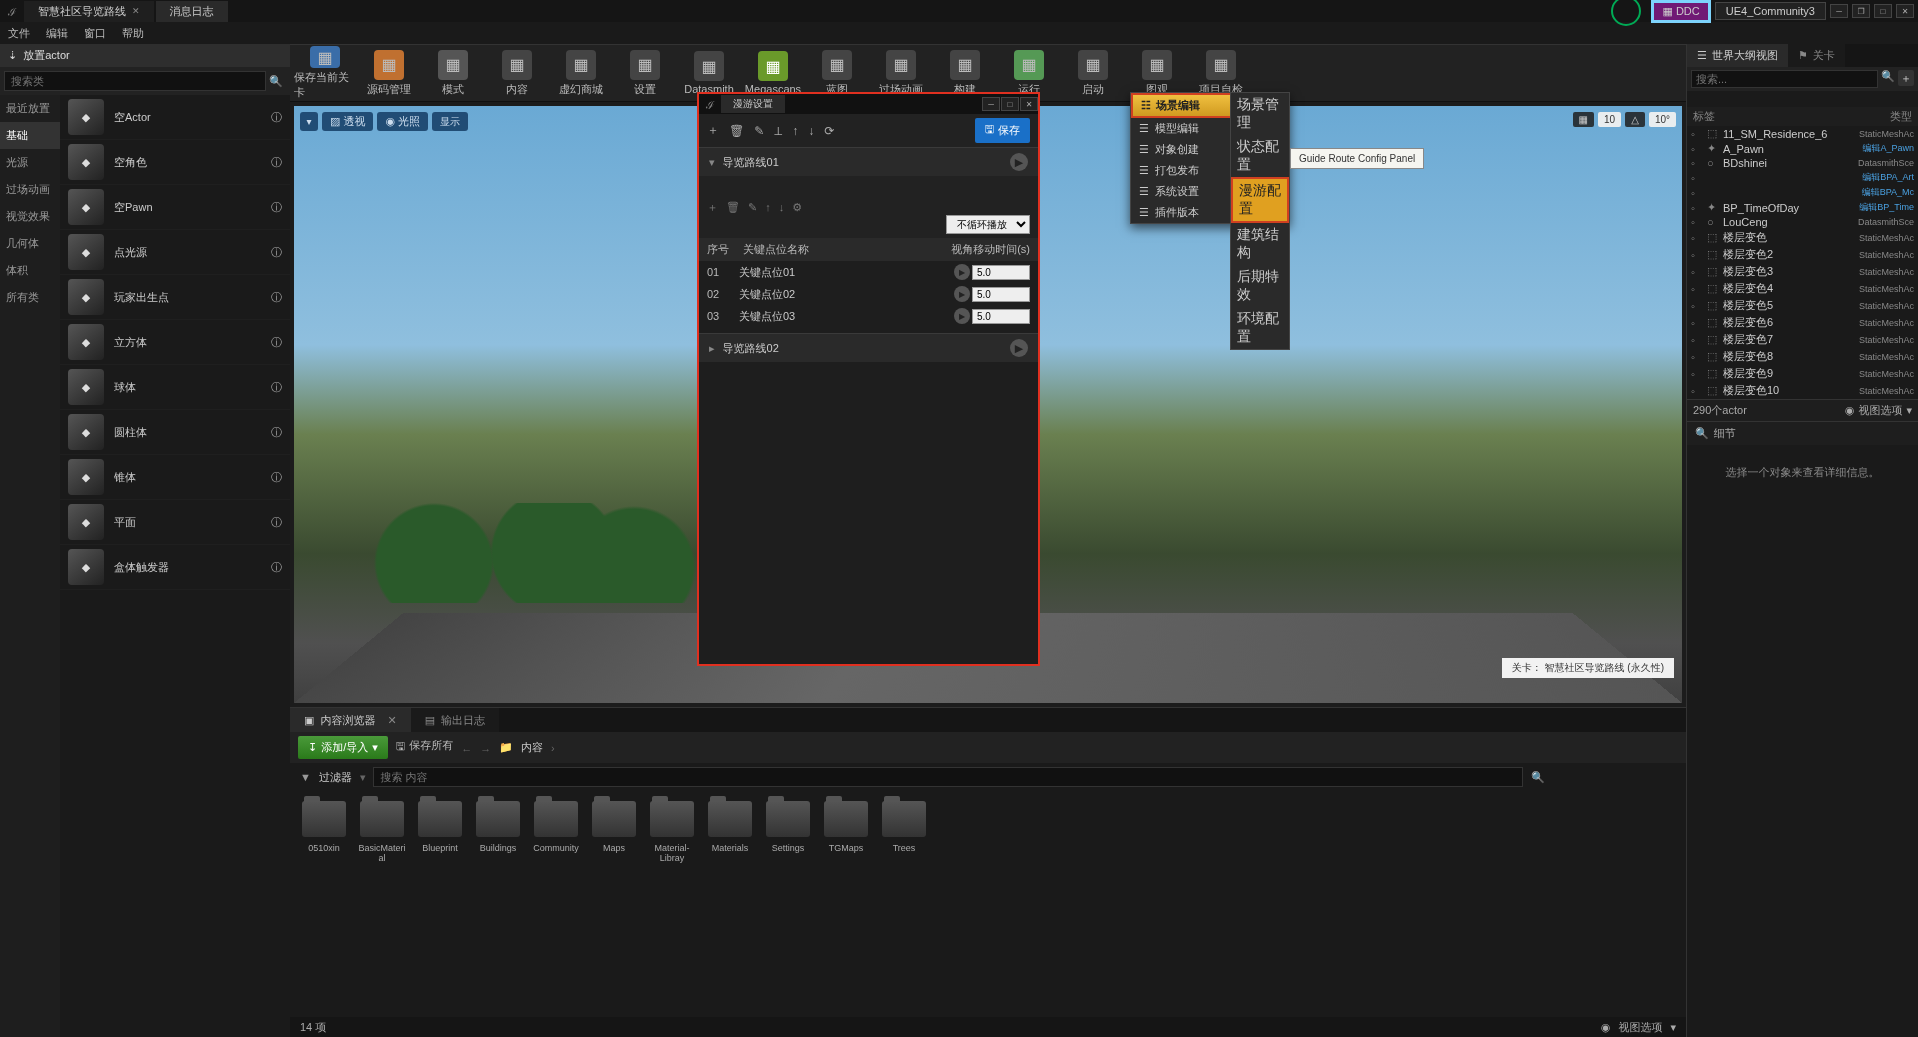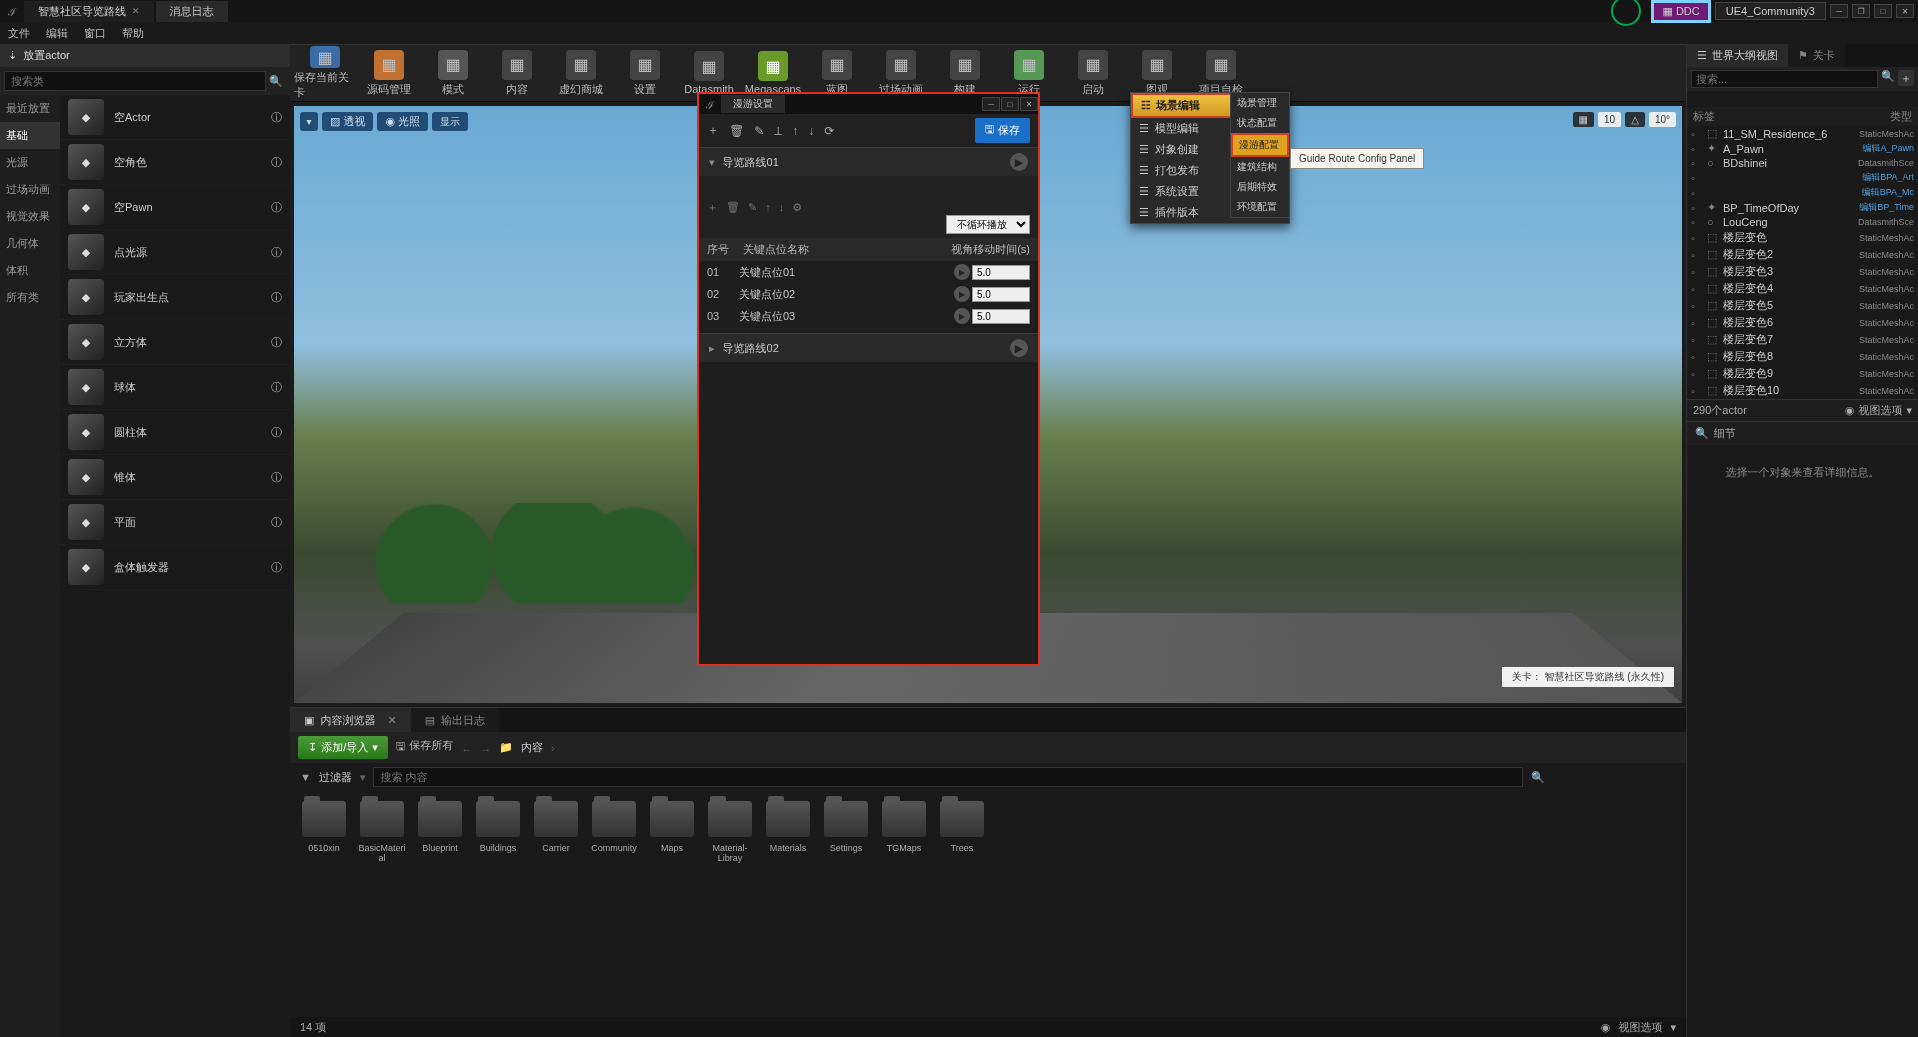--- a/index.html
+++ b/index.html
@@ -40,21 +40,21 @@
 .tbtn.mega .ic{background:#6a9a2a;color:#fff;}
 .tbtn.play .ic{background:#559955;}
 .viewport-wrap{flex:1;position:relative;background:#1c1c1c;padding:4px;}
 .viewport{position:absolute;left:4px;right:4px;top:4px;bottom:4px;background:linear-gradient(to bottom,#6aa9d4 0%,#8fbfde 40%,#6a8050 55%,#3a4a30 75%,#505050 90%,#404040 100%);overflow:hidden;}
 .vp-overlay{position:absolute;top:6px;left:6px;display:flex;gap:4px;}
 .vp-pill{background:rgba(20,60,100,.85);color:#cde;padding:2px 8px;border-radius:3px;font-size:10px;display:flex;align-items:center;gap:3px;}
 .vp-pill.arrow{background:rgba(20,60,100,.85);width:18px;justify-content:center;}
 .vp-topright{position:absolute;top:6px;right:6px;display:flex;gap:4px;align-items:center;}
 .vp-box{background:rgba(30,30,30,.85);color:#ccc;padding:2px 6px;border-radius:2px;font-size:10px;display:flex;align-items:center;gap:3px;}
 .vp-box.white{background:rgba(240,240,240,.95);color:#333;}
-.vp-bottomright{position:absolute;bottom:16px;right:8px;background:rgba(255,255,255,.92);color:#333;padding:3px 10px;font-size:10px;}
+.vp-bottomright{position:absolute;bottom:25px;right:8px;background:rgba(255,255,255,.92);color:#333;padding:3px 10px;font-size:10px;}
 .building{position:absolute;bottom:120px;left:430px;width:180px;height:230px;background:repeating-linear-gradient(0deg,#8a5a3a 0 8px,#6a4a2a 8px 16px);transform:skewY(-3deg);}
 .building2{position:absolute;bottom:120px;left:640px;width:90px;height:200px;background:repeating-linear-gradient(0deg,#7a5a4a 0 8px,#5a4030 8px 16px);}
 .road{position:absolute;bottom:0;left:0;right:0;height:130px;background:linear-gradient(110deg,#444 0%,#666 40%,#555 100%);transform:perspective(400px) rotateX(35deg);transform-origin:bottom;}
 .trees{position:absolute;bottom:100px;left:20px;width:400px;height:100px;background:radial-gradient(circle at 30% 60%,#2a5a2a 20%,transparent 21%),radial-gradient(circle at 60% 50%,#2a5a2a 25%,transparent 26%),radial-gradient(circle at 80% 65%,#2a5a2a 18%,transparent 19%);}
 .bottom-panel{height:330px;background:#1a1a1a;display:flex;flex-direction:column;border-top:1px solid #333;}
 .bp-tabs{display:flex;background:#151515;height:24px;}
 .bp-tab{padding:4px 14px;background:#2a2a2a;color:#ccc;display:flex;align-items:center;gap:6px;}
 .bp-tab.inactive{background:#1a1a1a;color:#888;}
 .bp-tb{display:flex;align-items:center;gap:8px;padding:4px 8px;background:#222;}
 .add-btn{background:linear-gradient(#4a9a3a,#2a7a1a);color:#fff;padding:4px 10px;border-radius:2px;display:flex;align-items:center;gap:4px;}
@@ -85,21 +85,21 @@
 .outliner-foot{display:flex;padding:3px 6px;background:#1e1e1e;border-top:1px solid #333;color:#aaa;font-size:10px;}
 .outliner-foot .right{margin-left:auto;display:flex;gap:4px;align-items:center;}
 .details-panel{flex:1;background:#1a1a1a;border-top:1px solid #333;}
 .details-hdr{padding:4px 8px;background:#1e1e1e;color:#aaa;display:flex;gap:5px;align-items:center;}
 .details-body{padding:20px;text-align:center;color:#888;font-size:11px;}
 
 .scene-menu{position:absolute;top:92px;left:1130px;width:160px;background:#2a2a2a;border:1px solid #444;box-shadow:0 4px 10px rgba(0,0,0,.6);z-index:50;}
 .scene-menu .hdr{background:linear-gradient(#f0c040,#d09a20);color:#222;padding:3px 8px;display:flex;align-items:center;gap:5px;font-weight:bold;border:2px solid #d04020;}
 .scene-menu .row{display:flex;align-items:center;padding:3px 8px;gap:6px;color:#ccc;}
 .scene-sub{position:absolute;top:92px;left:1230px;width:60px;background:#2a2a2a;border:1px solid #444;z-index:50;}
-.scene-sub .srow{padding:3px 6px;color:#ccc;font-size:10px;}
+.scene-sub .srow{padding:3px 6px;color:#ccc;font-size:14px;}
 .tooltip-box{position:absolute;top:148px;left:1290px;background:#f5f5f0;color:#333;border:1px solid #888;padding:4px 8px;font-size:10px;z-index:60;}
 
 .route-win{position:absolute;top:92px;left:697px;width:343px;height:574px;background:#1e1e1e;border:2px solid #e03020;z-index:40;display:flex;flex-direction:column;}
 .route-titlebar{height:20px;background:#111;display:flex;align-items:center;}
 .route-titlebar .rlogo{width:22px;display:flex;align-items:center;justify-content:center;color:#888;}
 .route-titlebar .rtab{background:#2a2a2a;padding:2px 12px;color:#ccc;font-size:10px;}
 .route-titlebar .wbtns{margin-left:auto;display:flex;}
 .route-titlebar .wbtns span{width:18px;height:14px;background:#222;border:1px solid #444;display:flex;align-items:center;justify-content:center;color:#aaa;font-size:8px;margin-left:1px;}
 .route-tb{display:flex;align-items:center;gap:10px;padding:4px 8px;background:#222;}
 .route-tb .ic{color:#aaa;font-size:12px;}
@@ -371,24 +371,20 @@
           <div class="folder">
             <div class="ficon"></div>
             <div class="fname">Blueprint</div>
           </div>
           <div class="folder">
             <div class="ficon"></div>
             <div class="fname">Buildings</div>
           </div>
           <div class="folder">
             <div class="ficon"></div>
-            <div class="fname">Carrier</div>
-          </div>
-          <div class="folder">
-            <div class="ficon"></div>
             <div class="fname">Community</div>
           </div>
           <div class="folder">
             <div class="ficon"></div>
             <div class="fname">Maps</div>
           </div>
           <div class="folder">
             <div class="ficon"></div>
             <div class="fname">Material-Libray</div>
           </div>

